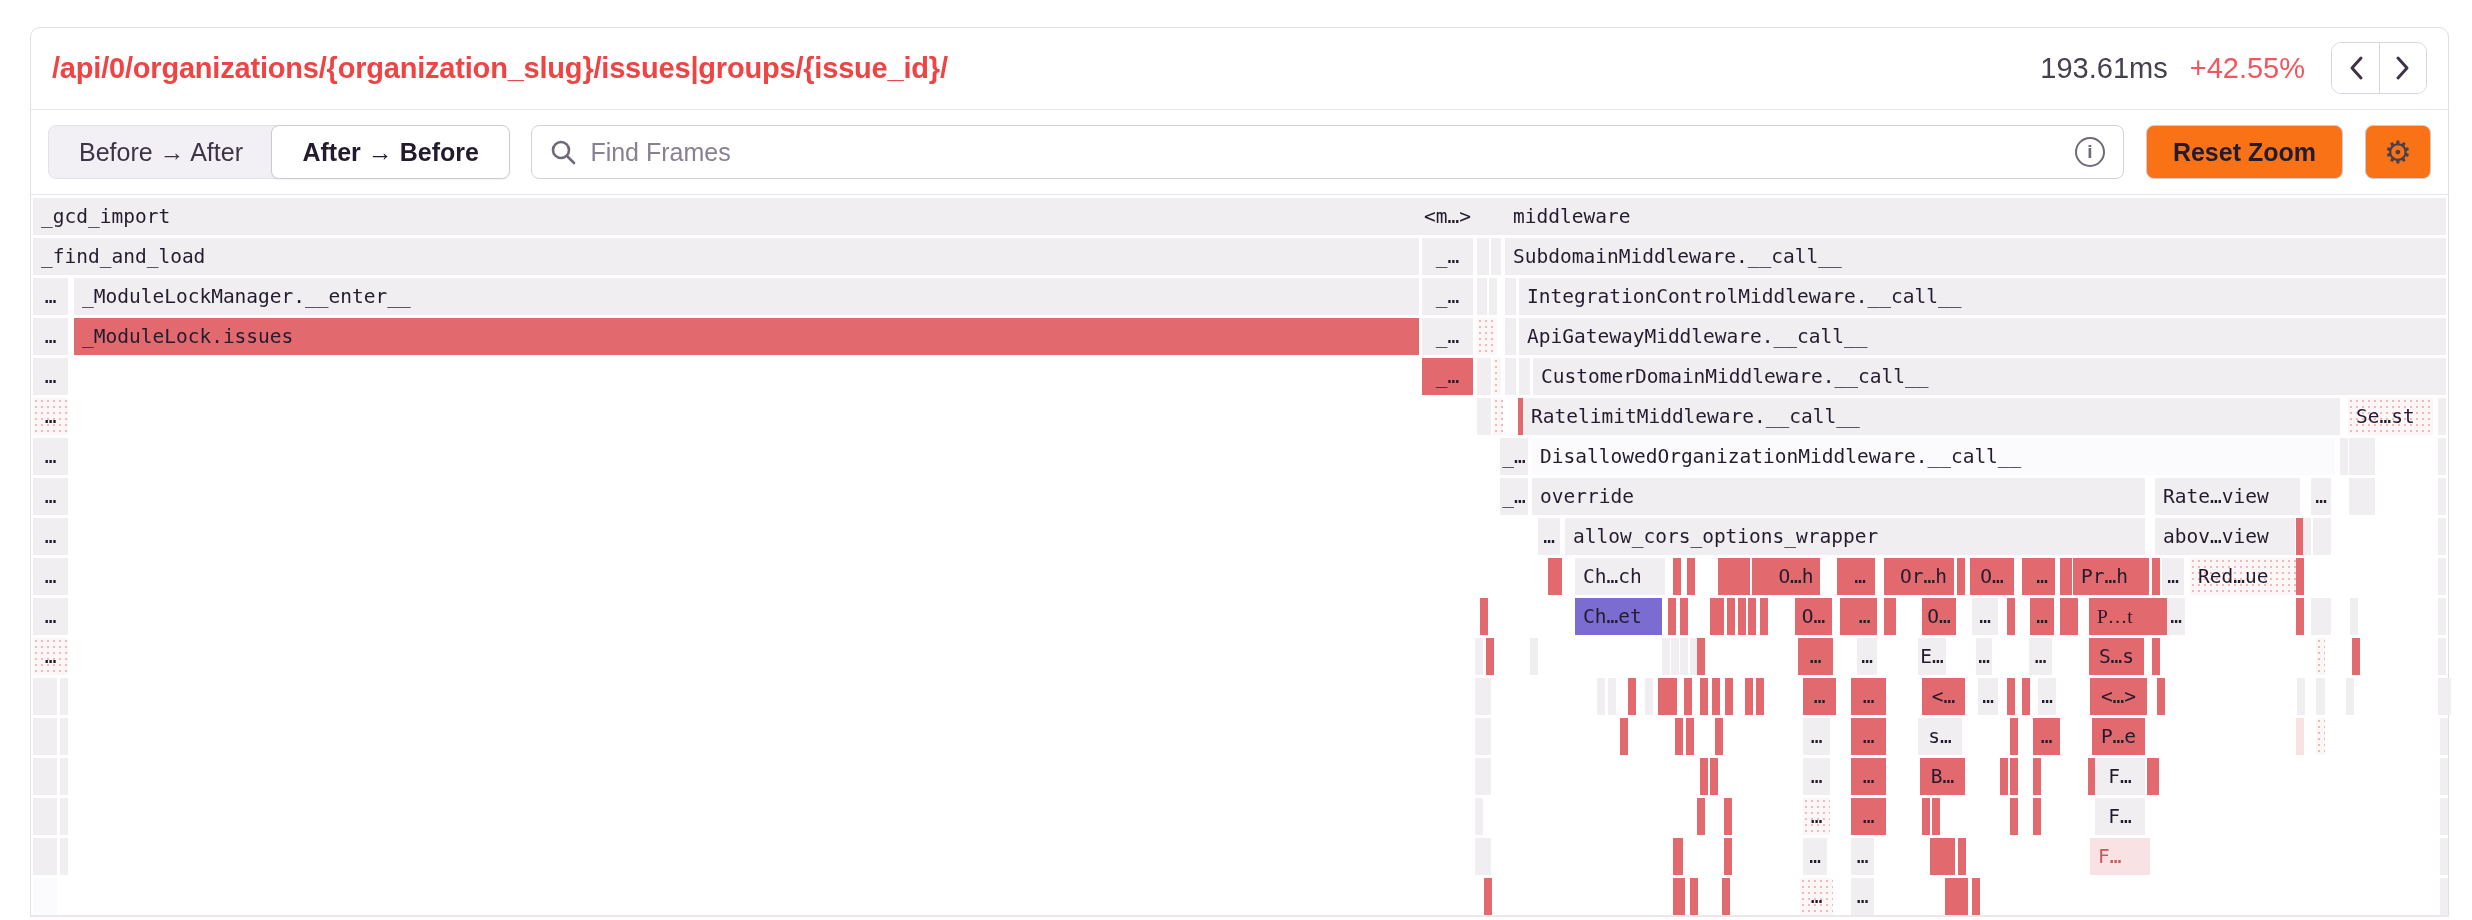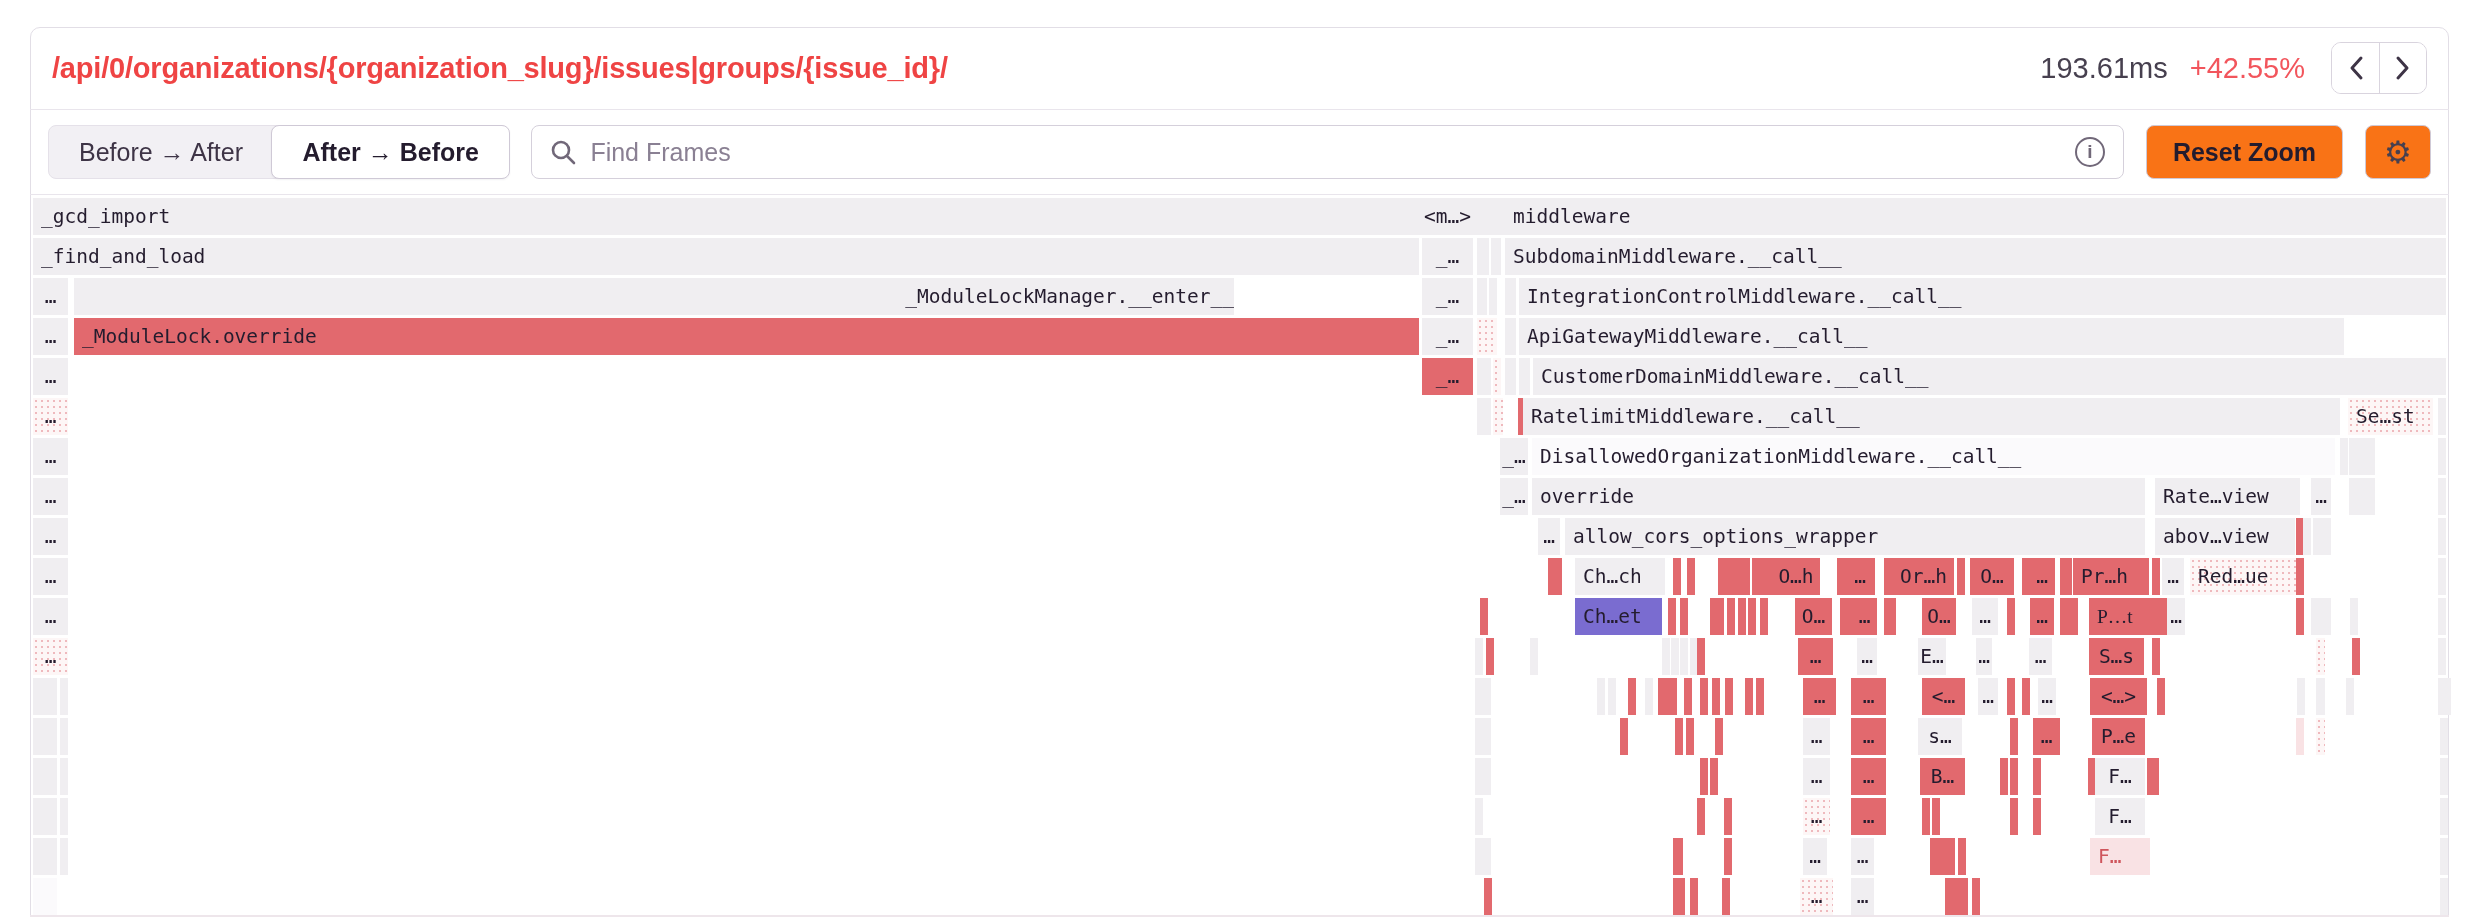--- a/index.html
+++ b/index.html
@@ -113,32 +113,32 @@
       <div class="cell c-g ctr" style="left: 1422px; top: 198px; width: 51px; height: 37px;">&lt;m…&gt;</div>
       <div class="cell c-g" style="left: 1477px; top: 198px; width: 12px; height: 37px;"></div>
       <div class="cell c-g" style="left: 1491px; top: 198px; width: 10px; height: 37px;"></div>
       <div class="cell c-g" style="left: 1505px; top: 198px; width: 941px; height: 37px;">middleware</div>
       <div class="cell c-g" style="left: 33px; top: 238px; width: 1386px; height: 37px;">_find_and_load</div>
       <div class="cell c-g ctr" style="left: 1422px; top: 238px; width: 51px; height: 37px;">_…</div>
       <div class="cell c-g" style="left: 1477px; top: 238px; width: 12px; height: 37px;"></div>
       <div class="cell c-g" style="left: 1491px; top: 238px; width: 10px; height: 37px;"></div>
       <div class="cell c-g" style="left: 1505px; top: 238px; width: 941px; height: 37px;">SubdomainMiddleware.__call__</div>
       <div class="cell c-g ctr" style="left: 33px; top: 278px; width: 35px; height: 37px;">…</div>
-      <div class="cell c-g" style="left: 74px; top: 278px; width: 1160px; height: 37px; text-align: right;">_ModuleLockManager.__enter__</div>
+      <div class="cell c-g" style="left: 74px; top: 278px; width: 1345px; height: 37px;">_ModuleLockManager.__enter__</div>
       <div class="cell c-g ctr" style="left: 1422px; top: 278px; width: 51px; height: 37px;">_…</div>
       <div class="cell c-g" style="left: 1477px; top: 278px; width: 10px; height: 37px;"></div>
       <div class="cell c-g" style="left: 1489px; top: 278px; width: 8px; height: 37px;"></div>
       <div class="cell c-g" style="left: 1505px; top: 278px; width: 11px; height: 37px;"></div>
       <div class="cell c-g" style="left: 1519px; top: 278px; width: 927px; height: 37px;">IntegrationControlMiddleware.__call__</div>
       <div class="cell c-g ctr" style="left: 33px; top: 318px; width: 35px; height: 37px;">…</div>
-      <div class="cell c-r" style="left: 74px; top: 318px; width: 1345px; height: 37px;">_ModuleLock.override</div>
+      <div class="cell c-r" style="left: 74px; top: 318px; width: 1345px; height: 37px;">_ModuleLock.issues</div>
       <div class="cell c-g ctr" style="left: 1422px; top: 318px; width: 51px; height: 37px;">_…</div>
       <div class="cell c-pd" style="left: 1477px; top: 318px; width: 20px; height: 37px;"></div>
       <div class="cell c-g" style="left: 1505px; top: 318px; width: 11px; height: 37px;"></div>
-      <div class="cell c-g" style="left: 1519px; top: 318px; width: 825px; height: 37px;">ApiGatewayMiddleware.__call__</div>
+      <div class="cell c-g" style="left: 1519px; top: 318px; width: 927px; height: 37px;">ApiGatewayMiddleware.__call__</div>
       <div class="cell c-g ctr" style="left: 33px; top: 358px; width: 35px; height: 37px;">…</div>
       <div class="cell c-r ctr" style="left: 1422px; top: 358px; width: 51px; height: 37px;">_…</div>
       <div class="cell c-g" style="left: 1477px; top: 358px; width: 14px; height: 37px;"></div>
       <div class="cell c-pd" style="left: 1493px; top: 358px; width: 8px; height: 37px;"></div>
       <div class="cell c-g" style="left: 1505px; top: 358px; width: 11px; height: 37px;"></div>
       <div class="cell c-g" style="left: 1519px; top: 358px; width: 11px; height: 37px;"></div>
       <div class="cell c-g" style="left: 1533px; top: 358px; width: 913px; height: 37px;">CustomerDomainMiddleware.__call__</div>
       <div class="cell c-pd ctr" style="left: 33px; top: 398px; width: 35px; height: 37px;">…</div>
       <div class="cell c-g" style="left: 1477px; top: 398px; width: 14px; height: 37px;"></div>
       <div class="cell c-pd" style="left: 1493px; top: 398px; width: 10px; height: 37px;"></div>

